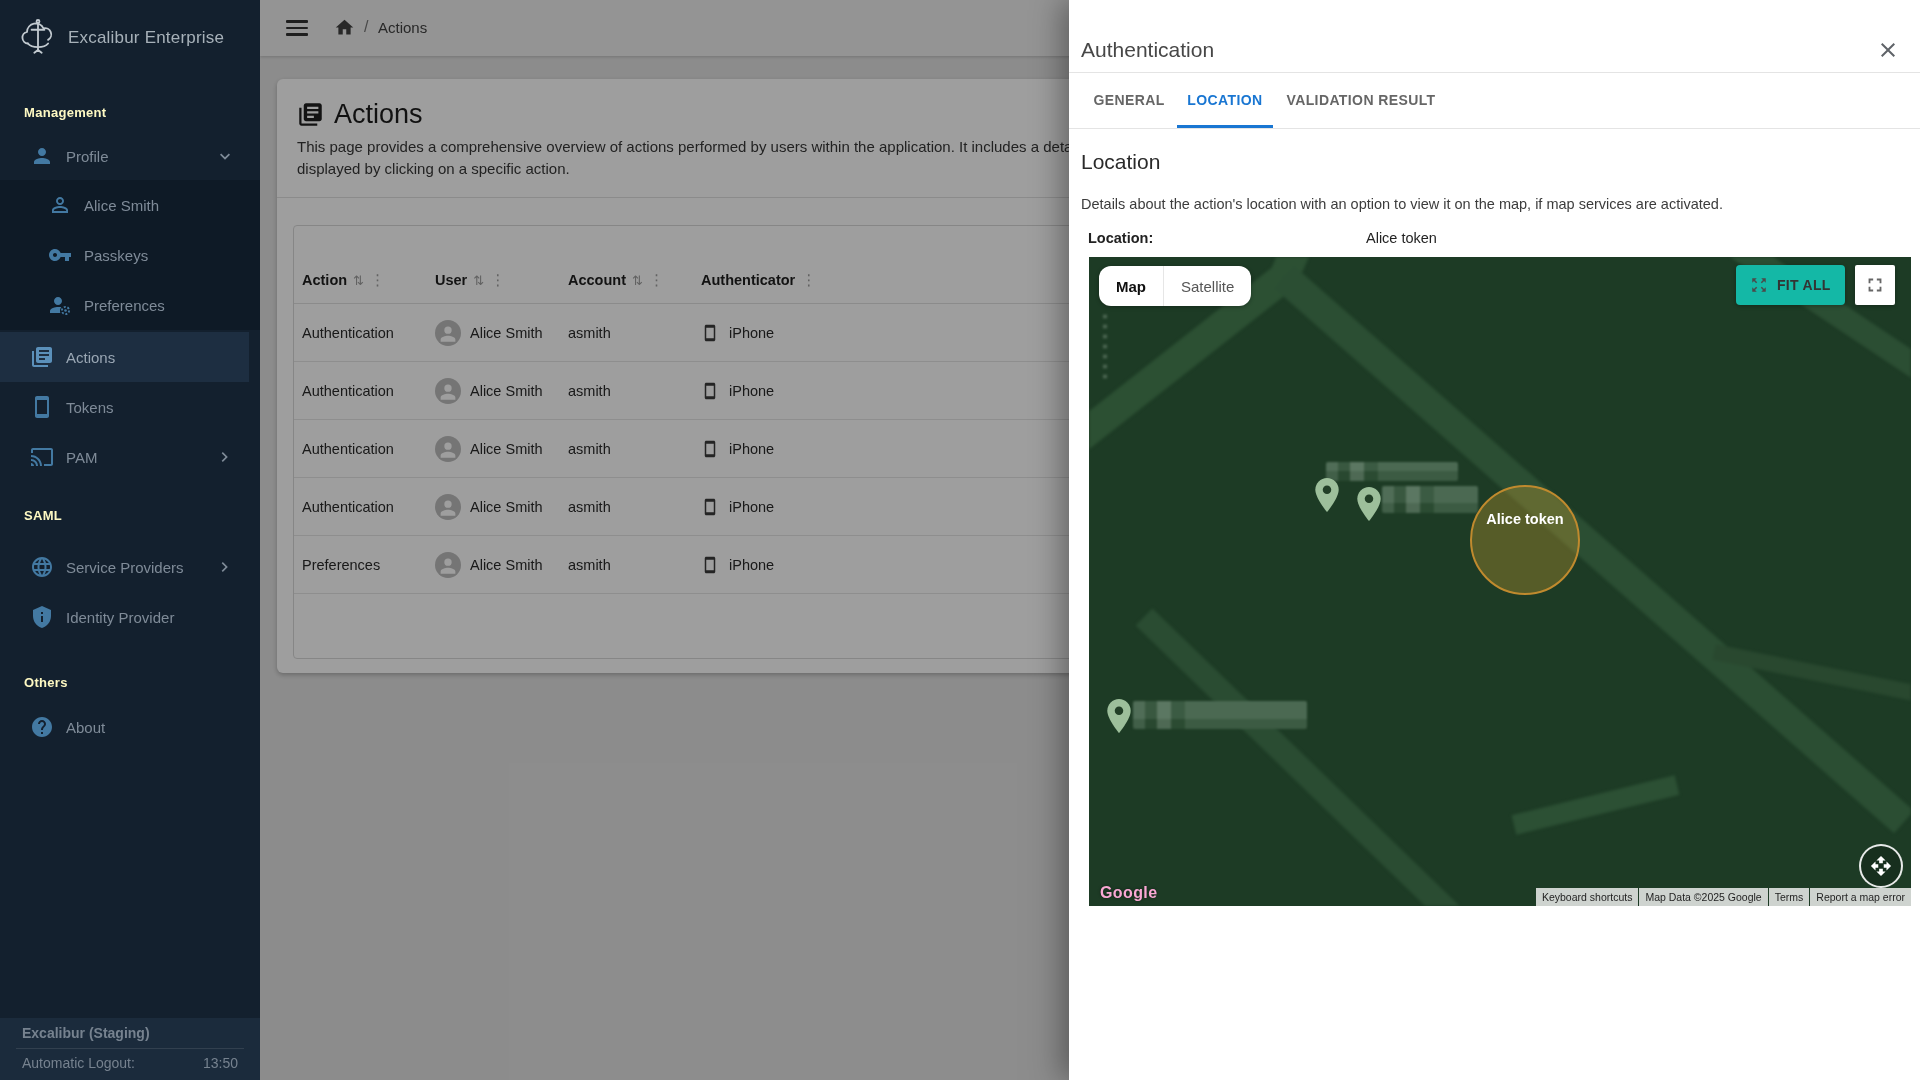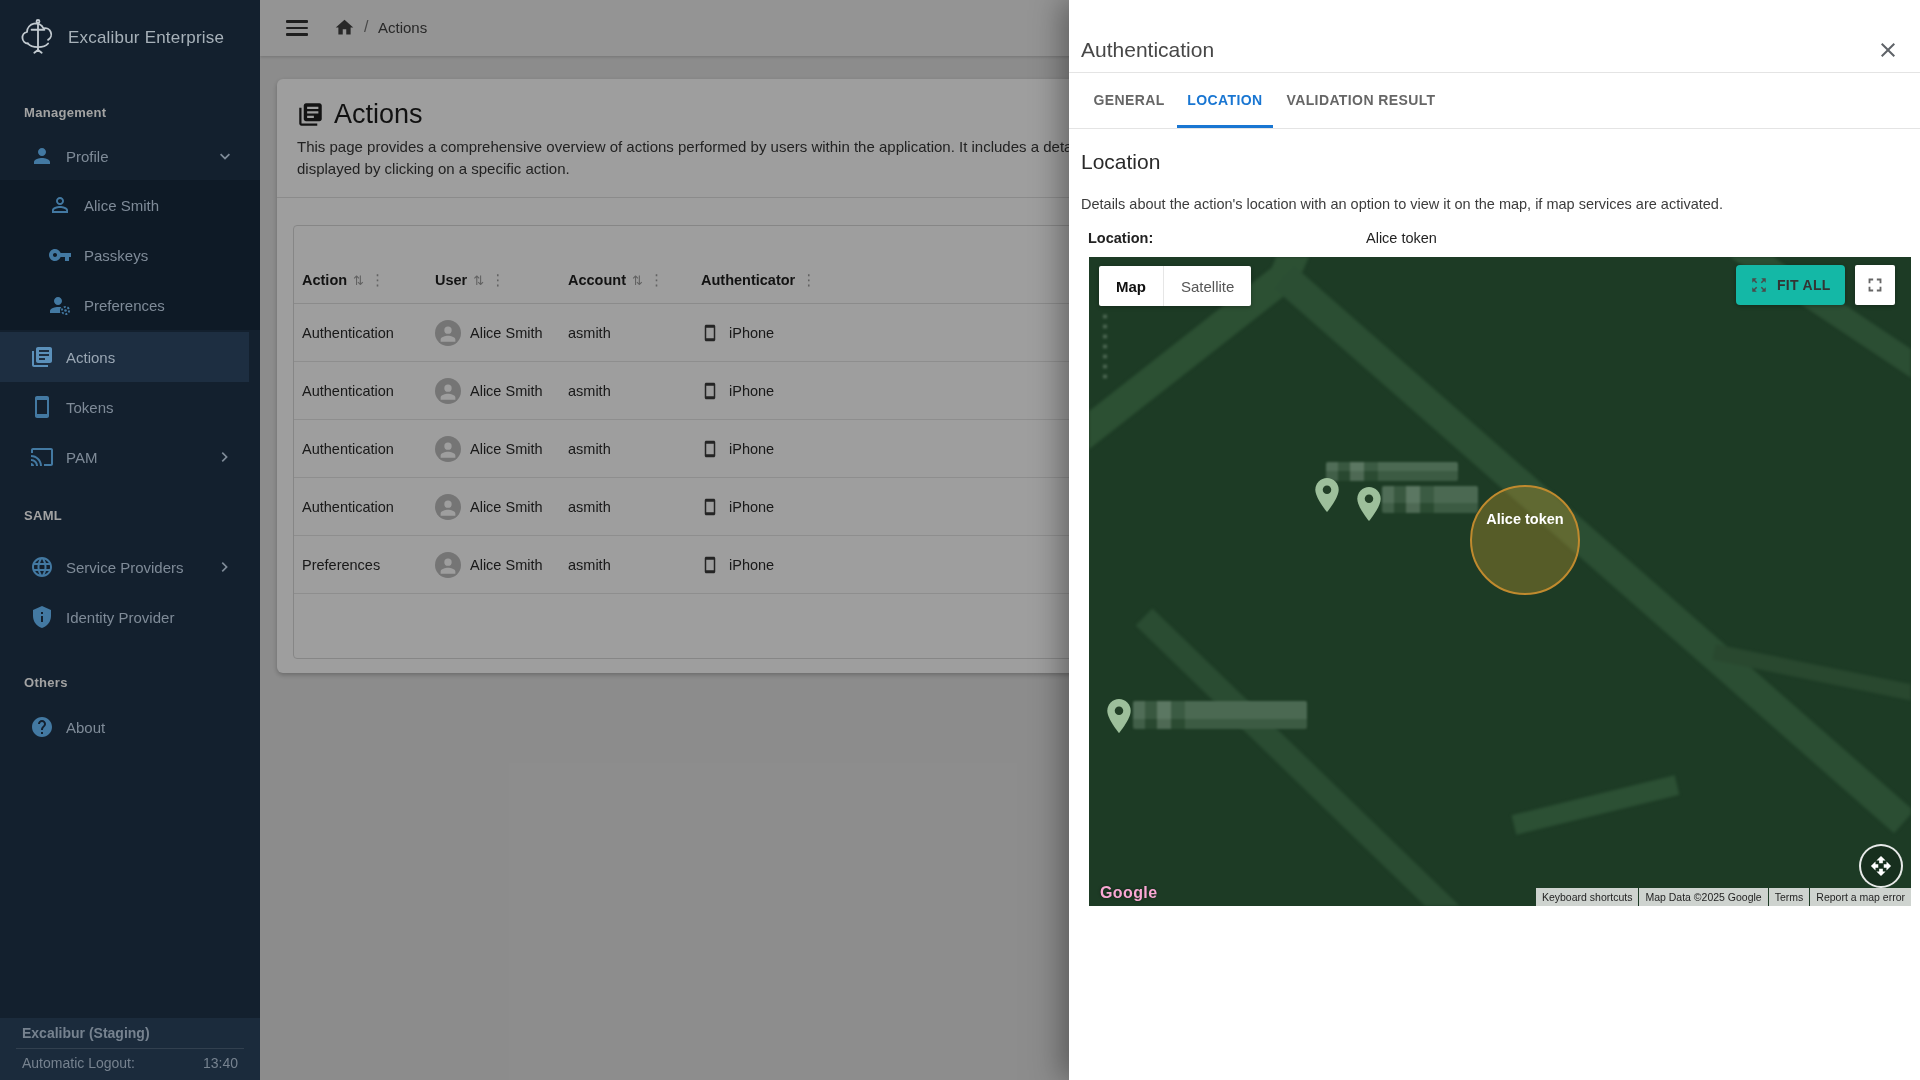--- a/index.html
+++ b/index.html
@@ -8,21 +8,21 @@
     position:relative; width:1920px; height:1080px; overflow:hidden;
     font-family:"Liberation Sans", sans-serif; background:#dedede;
   }
   
   .sidebar { position:absolute; left:0; top:0; width:260px; height:1080px;
     background:#13202e; z-index:10; }
   .brand-row { position:absolute; left:0; top:10px; height:56px; width:260px;
     display:flex; align-items:center; }
   .brand-logo { margin-left:16px; width:44px; height:44px; }
   .brand-name { margin-left:8px; color:#a7b1b9; font-size:17px; font-weight:500; letter-spacing:.2px; }
-  .section-label { position:absolute; left:24px; color:#a3a3a3; font-size:13px; font-weight:600; letter-spacing:.3px; }
+  .section-label { position:absolute; left:24px; color:#fef9c3; font-size:13px; font-weight:600; letter-spacing:.3px; }
   .nav-item { position:absolute; left:0; width:249px; height:50px;
     display:flex; align-items:center; cursor:pointer; }
   .nav-icon { width:24px; height:24px; margin-left:30px; flex:none; }
   .nav-icon svg { width:24px; height:24px; display:block; }
   .nav-label { margin-left:12px; color:#7f8b98; font-size:15px; }
   .nav-chevron { position:absolute; right:14px; width:20px; height:20px; fill:#7f8b98; }
   .sub-block { position:absolute; left:0; top:180px; width:260px; height:150px; background:#0e1a26; }
   .sub-item { position:relative; width:260px; height:50px; display:flex; align-items:center; cursor:pointer; }
   .sub-item .nav-icon { margin-left:48px; }
   .nav-selected { background:#1d2e41; }
@@ -97,21 +97,21 @@
     background-image:
       linear-gradient(90deg, rgba(255,255,255,0.10) 0 12px, rgba(0,0,0,0.06) 12px 24px,
         rgba(255,255,255,0.16) 24px 38px, rgba(0,0,0,0.02) 38px 52px, rgba(255,255,255,0.08) 52px 66px),
       linear-gradient(0deg, rgba(0,0,0,0.05) 0 10px, rgba(255,255,255,0.07) 10px 20px); }
   .pin { position:absolute; width:26px; height:34px; }
   .geo-circle { position:absolute; left:381px; top:228px; width:110px; height:110px; border-radius:50%;
     border:2px solid #c08a2e; background:rgba(220,168,50,0.30); }
   .geo-circle-label { position:absolute; left:0; right:0; top:24px; text-align:center;
     color:#fff; font-weight:700; font-size:14.5px; }
   .maptype { position:absolute; left:10px; top:9px; height:40px; display:flex; background:#fff;
-    box-shadow:0 1px 4px rgba(0,0,0,0.3); border-radius:2px; }
+    box-shadow:0 1px 4px rgba(0,0,0,0.3); border-radius:12px; }
   .maptype-btn { padding:0 17px; display:flex; align-items:center; font-size:15px; color:#565656; cursor:pointer; }
   .maptype-btn.sel { font-weight:700; color:#0f0f0f; }
   .maptype-btn + .maptype-btn { border-left:1px solid #e6e6e6; }
   .fitall { position:absolute; left:647px; top:8px; height:40px; padding:0 14px; background:#14b8a6;
     border-radius:4px; box-shadow:0 1px 4px rgba(0,0,0,0.3); display:flex; align-items:center; gap:9px;
     cursor:pointer; }
   .fitall svg { width:18px; height:18px; fill:#4a4a4a; }
   .fitall span { font-size:14px; font-weight:600; color:#333; letter-spacing:.3px; }
   .fsbtn { position:absolute; left:766px; top:8px; width:40px; height:40px; background:#fff;
     border-radius:2px; box-shadow:0 1px 4px rgba(0,0,0,0.3); display:flex; align-items:center;
@@ -252,21 +252,21 @@
             <path d="M12 2C6.48 2 2 6.48 2 12s4.48 10 10 10 10-4.48 10-10S17.52 2 12 2zm1 17h-2v-2h2v2zm2.07-7.75l-.9.92C13.45 12.9 13 13.5 13 15h-2v-.5c0-1.1.45-2.1 1.17-2.83l1.24-1.26c.37-.36.59-.86.59-1.41 0-1.1-.9-2-2-2s-2 .9-2 2H8c0-2.21 1.79-4 4-4s4 1.79 4 4c0 .88-.36 1.68-.93 2.25z"></path>
           </svg>
       </span>
       <span class="nav-label">About</span>
     </div>
 
     <div class="sb-footer">
       <div class="sb-env">Excalibur (Staging)</div>
       <div class="sb-divider"></div>
       <div class="sb-logout">Automatic Logout:</div>
-      <div class="sb-time">13:40</div>
+      <div class="sb-time">13:50</div>
     </div>
   </div>
 
   <div class="main">
     <div class="topbar">
       <div class="hamburger">
           <div></div>
           <div></div>
           <div></div>
         </div>

